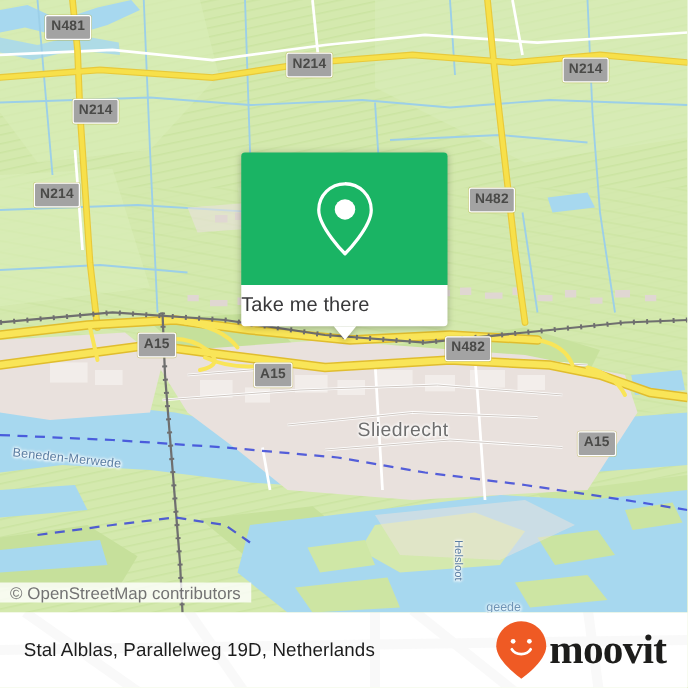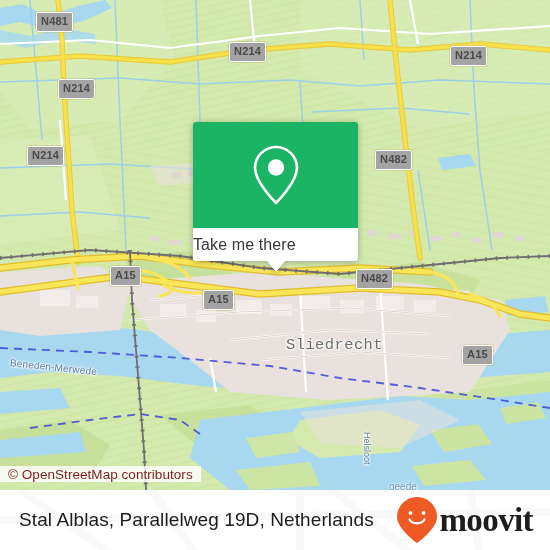--- a/index.html
+++ b/index.html
@@ -94,42 +94,42 @@
 
   
   #osm-attr {
     position: absolute;
     left: 0; top: 466px;
     height: 16px;
     padding: 0 8px 0 8px;
     display: flex; align-items: center;
     background: rgba(255,255,255,.80);
     font-size: 13.5px;
-    color: #7f1d1d;
+    color: #737373;
     letter-spacing: .05px;
   }
 
   
   #footer {
     position: absolute;
     left: 0; top: 490px;
     width: 550px; height: 60px;
     background: #ffffff;
     display: flex; align-items: center;
     overflow: hidden;
   }
   #footer-watermark {
     position: absolute; left: 0; top: -490px;
     opacity: .055;
     pointer-events: none;
   }
   #footer-title {
     position: relative;
     margin-left: 19px;
-    font-size: 19px;
+    font-size: 15px;
     color: #1c1c1c;
     letter-spacing: .1px;
     z-index: 2;
   }
   #brand {
     position: absolute;
     right: 17px; top: 50%;
     transform: translateY(-50%);
     display: flex; align-items: center;
     z-index: 2;
@@ -337,21 +337,21 @@
     <div class="shield" style="left:229px; top:42px;">N214</div>
     <div class="shield" style="left:450px; top:46px;">N214</div>
     <div class="shield" style="left:58px;  top:79px;">N214</div>
     <div class="shield" style="left:27px;  top:146px;">N214</div>
     <div class="shield" style="left:375px; top:150px;">N482</div>
     <div class="shield" style="left:110px; top:266px;">A15</div>
     <div class="shield" style="left:203px; top:290px;">A15</div>
     <div class="shield" style="left:356px; top:269px;">N482</div>
     <div class="shield" style="left:462px; top:345px;">A15</div>
 
-    <div class="map-label label-city" style="left:286px; top:336px;font-family:Liberation Mono, monospace;">Sliedrecht</div>
+    <div class="map-label label-city" style="left:286px; top:336px;">Sliedrecht</div>
 
     <div class="map-label label-water" style="left:10px; top:357px; transform:rotate(6deg); transform-origin:left center;">Beneden-Merwede</div>
 
     <div class="map-label label-water-v" style="left:362px; top:432px;">Helsloot</div>
 
     <div class="map-label label-cut" style="left:389px; top:481px; opacity:.75;">geede</div>
 
     <div id="popup">
       <div id="popup-top">
         <svg width="52" height="62" viewBox="0 0 52 62">

